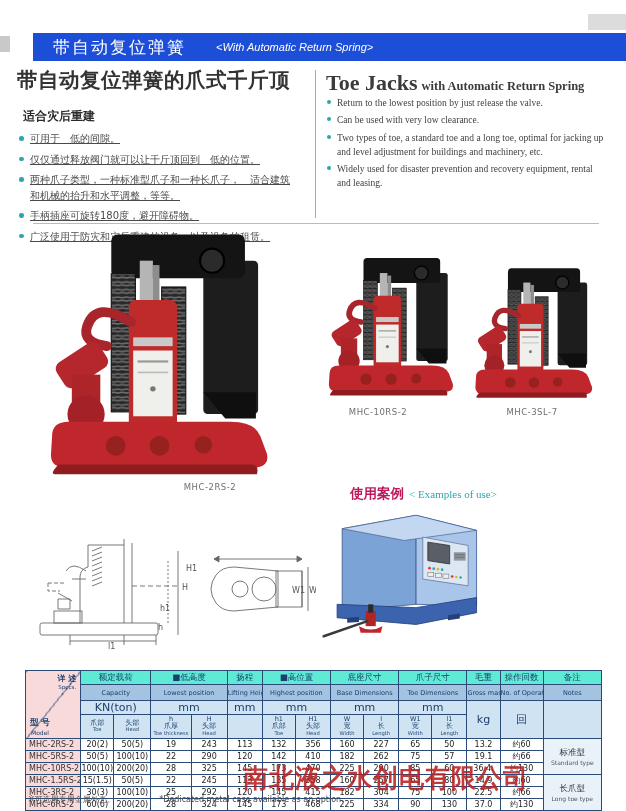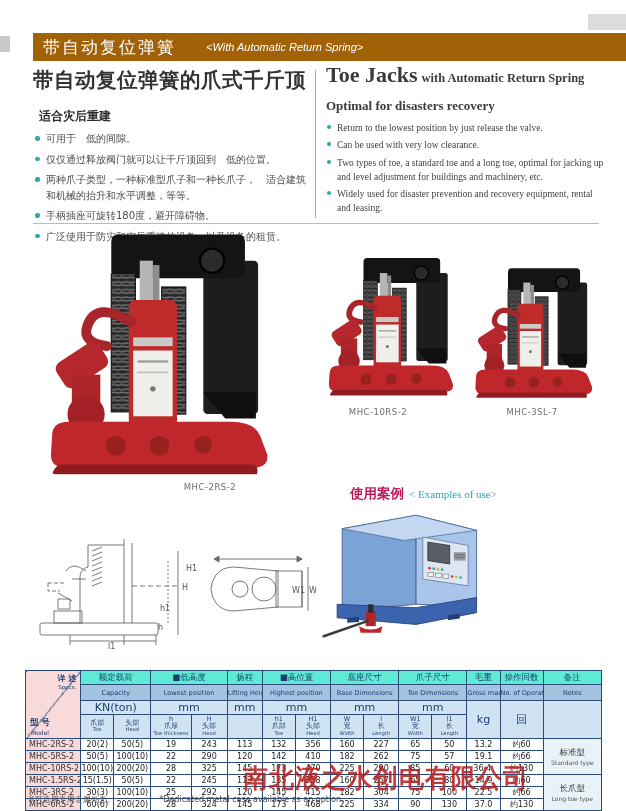--- a/index.html
+++ b/index.html
@@ -2,33 +2,33 @@
 <html><head>
 <meta charset="utf-8">
 <style>
   * { margin:0; padding:0; box-sizing:border-box; }
   body { background:#e8e8e8; font-family:"DejaVu Sans",sans-serif; }
   .page { position:relative; width:626px; height:811px; background:#fff; margin:0 auto; overflow:hidden; }
 
   .corner-mark { position:absolute; left:588px; top:14px; width:38px; height:16px; background:#dcdcdc; }
   .edge-mark { position:absolute; left:0; top:36px; width:10px; height:16px; background:#c9c9c9; }
 
-  .top-bar { position:absolute; left:33px; top:33px; width:593px; height:28px; background:#a16207;
-             display:flex; align-items:center; padding-left:10px; }
+  .top-bar { position:absolute; left:33px; top:33px; width:593px; height:28px; background:#1d4ed8;
+             display:flex; align-items:center; padding-left:20px; }
   .top-bar .cn { color:#fff; font-size:17px; letter-spacing:2px; }
   .top-bar .en { color:#fff; font-size:11px; font-style:italic; margin-left:30px; font-family:"Liberation Sans",sans-serif; }
 
-  .left-col { position:absolute; left:33px; top:66px; width:275px; }
+  .left-col { position:absolute; left:17px; top:66px; width:275px; }
   .left-title { font-size:20.5px; font-weight:bold; color:#333; letter-spacing:0.5px; }
   .left-sub { font-size:12px; font-weight:bold; color:#2b2b2b; margin:14px 0 6px 6px; }
   ul.bullets { list-style:none; }
-  ul.bullets li { position:relative; font-size:10px; color:#4a4a4a; line-height:1.55; padding-left:13px; margin-bottom:5px; }
+  ul.bullets li { position:relative; font-size:10px; color:#4a4a4a; line-height:1.55; padding-left:13px; margin-bottom:5px;text-decoration:underline; }
   ul.bullets li::before { content:""; position:absolute; left:2px; top:5px; width:4.5px; height:4.5px;
                           border-radius:50%; background:#2aa7ac; }
-  .right-col { position:absolute; left:326px; top:62px; width:278px; font-family:"Liberation Serif",serif; }
+  .right-col { position:absolute; left:326px; top:70px; width:278px; font-family:"Liberation Serif",serif; }
   .right-title { color:#3b3b3b; }
   .right-title .big { font-size:22px; font-weight:bold; }
   .right-title .small { font-size:12.5px; font-weight:bold; }
   .right-sub { font-size:13px; font-weight:bold; color:#3b3b3b; margin:10px 0 7px 0; }
   ul.bullets-en { list-style:none; }
   ul.bullets-en li { position:relative; font-size:9.5px; color:#3f3f3f; line-height:1.5; padding-left:11px; margin-bottom:3px;
                      font-family:"Liberation Serif",serif; }
   ul.bullets-en li::before { content:""; position:absolute; left:1px; top:4px; width:4px; height:4px;
                              border-radius:50%; background:#2aa7ac; }
 
@@ -133,21 +133,20 @@
         <li>手柄插座可旋转180度，避开障碍物。</li>
         <li>广泛使用于防灾和灾后重建的设备，以及设备的租赁。</li>
       </ul>
   </div>
 
   <div class="right-col">
     <div class="right-title">
       <span class="big">Toe Jacks</span>
       <span class="small">with Automatic Return Spring</span>
     </div>
-    <div class="right-sub">Optimal for disasters recovery</div>
     <ul class="bullets-en" id="right-bullets">
         <li>Return to the lowest position by just release the valve.</li>
         <li>Can be used with very low clearance.</li>
         <li>Two types of toe, a standard toe and a long toe, optimal for jacking up and level adjustment for buildings and machinery, etc.</li>
         <li>Widely used for disaster prevention and recovery equipment, rental and leasing.</li>
       </ul>
   </div>
 
   <div class="vline"></div>
   <div class="hline"></div>

